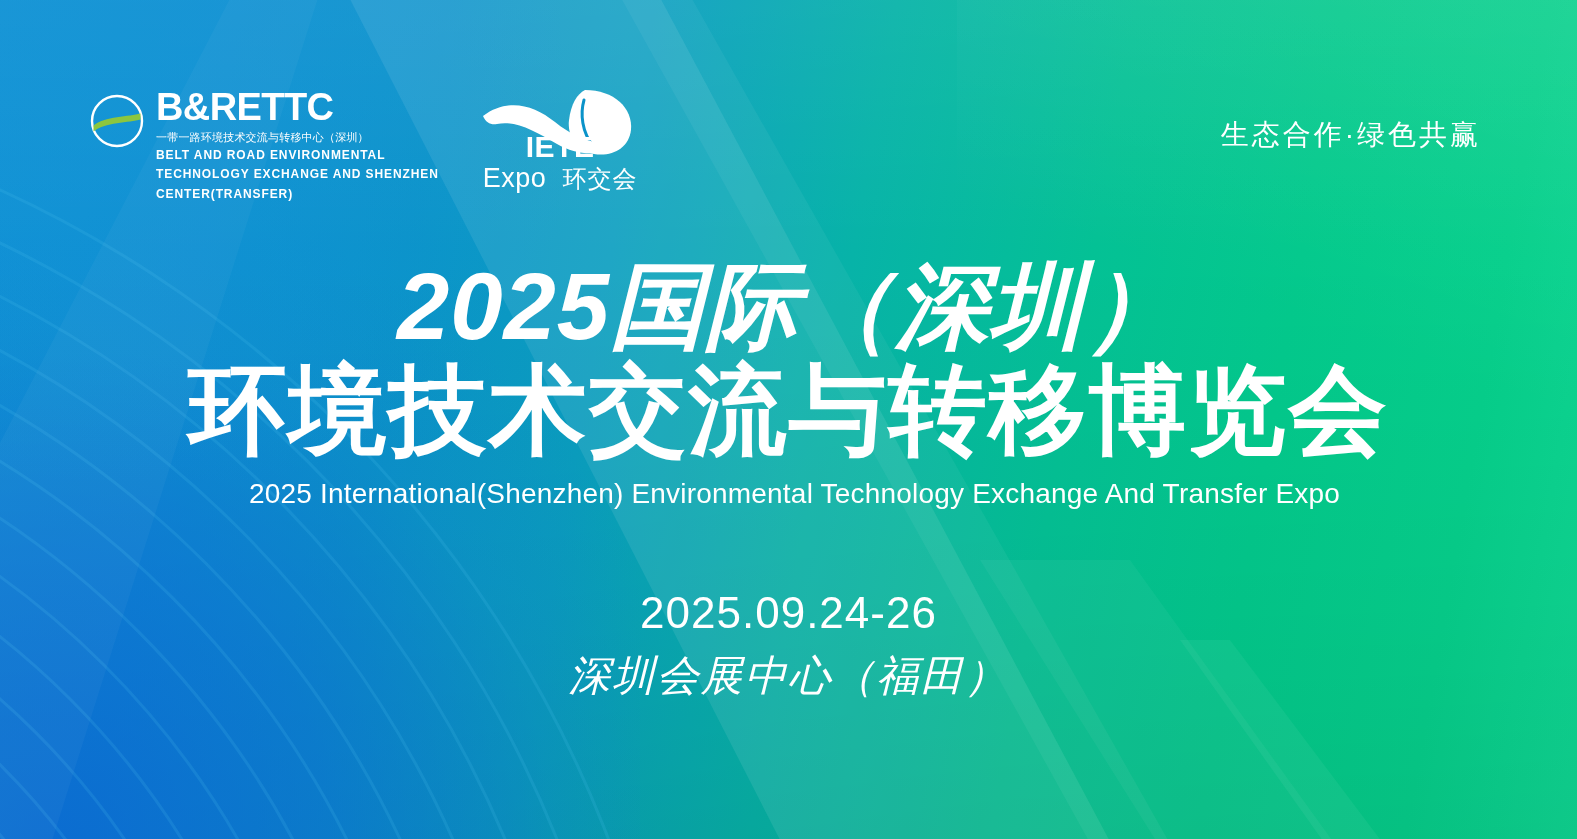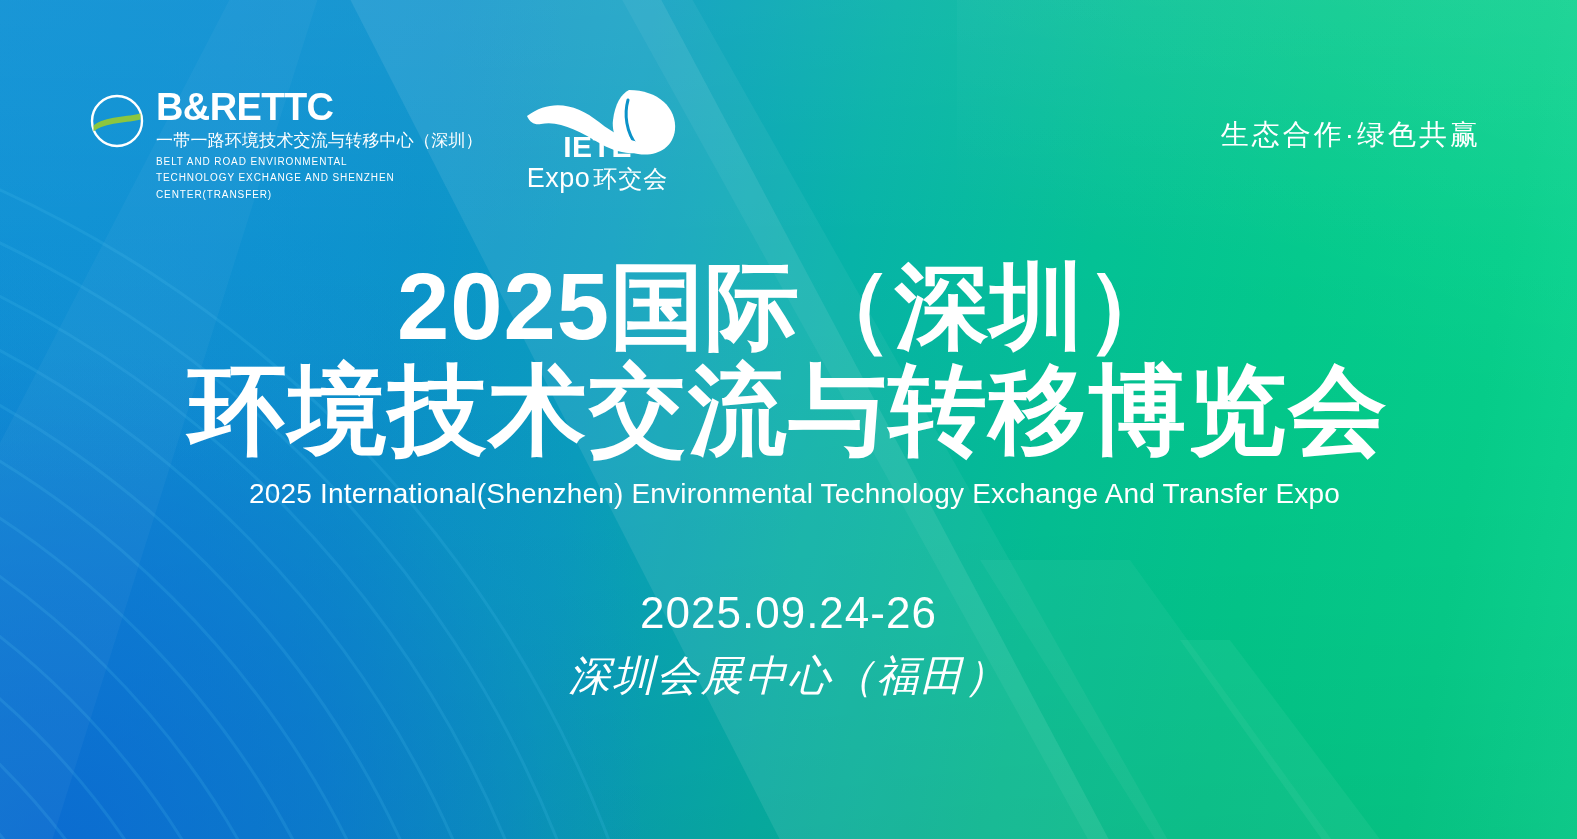--- a/index.html
+++ b/index.html
@@ -91,57 +91,57 @@
 
   
   .brettc{ display:flex; align-items:flex-start; gap:10px; }
   .globe{ width:58px; height:58px; flex:none; margin-top:4px; }
   .brettc-text{ display:flex; flex-direction:column; }
   .brettc-word{
     color:#fff; font-weight:bold; font-size:38px; line-height:1;
     letter-spacing:-.6px; white-space:nowrap;
   }
   .brettc-cn{
-    color:#fff; font-size:17px; line-height:1.35; margin-top:4px;
+    color:#fff; font-size:11px; line-height:1.35; margin-top:4px;
     letter-spacing:.2px; white-space:nowrap;
   }
   .brettc-en{
-    color:#fff; font-size:10px; line-height:1.45; font-weight:normal;
+    color:#fff; font-size:12px; line-height:1.45; font-weight:bold;
     letter-spacing:.9px; margin-top:2px; white-space:nowrap;
   }
 
   
   .iete{ position:relative; width:164px; height:104px; }
   .iete-mark{ position:absolute; left:0; top:-2px; width:164px; height:74px; }
   .iete-ab{ position:absolute; left:2px; top:44px; line-height:1; }
   .iete-main{
     color:#fff; font-weight:bold; font-size:30px; letter-spacing:.5px;
     line-height:1;
     text-align:center;
   }
   .iete-sub{
-    display:flex; align-items:baseline; gap:3px; margin-top:3px;text-align:right;
+    display:flex; align-items:baseline; gap:16px; margin-top:3px;text-align:right;
   }
   .iete-expo{ color:#fff; font-size:27px; font-weight:300; line-height:1; letter-spacing:.5px; }
   .iete-cn{ color:#fff; font-size:24px; line-height:1; letter-spacing:1px; }
 
   
   .tagline{
     position:absolute; right:96px; top:116px; z-index:6;
     color:#fff; font-size:28px; letter-spacing:3px; white-space:nowrap;text-align:right;
   }
 
   
   .centre{
     position:absolute; left:0; right:0; top:258px; z-index:6;
     text-align:center; color:#fff;
   }
   .title-1{
     font-size:94px; font-weight:bold; line-height:1.04;
-    letter-spacing:1px; white-space:nowrap;
+    letter-spacing:1px; white-space:nowrap;font-style:italic;
   }
   .title-2{
     font-size:98px; font-weight:bold; line-height:1.04;
     letter-spacing:2px; white-space:nowrap; margin-top:4px;
   }
   .subtitle-en{
     font-size:28px; font-weight:400; letter-spacing:.2px;
     margin-top:16px; white-space:nowrap;padding-left:12px;
   }
   .date-line{

